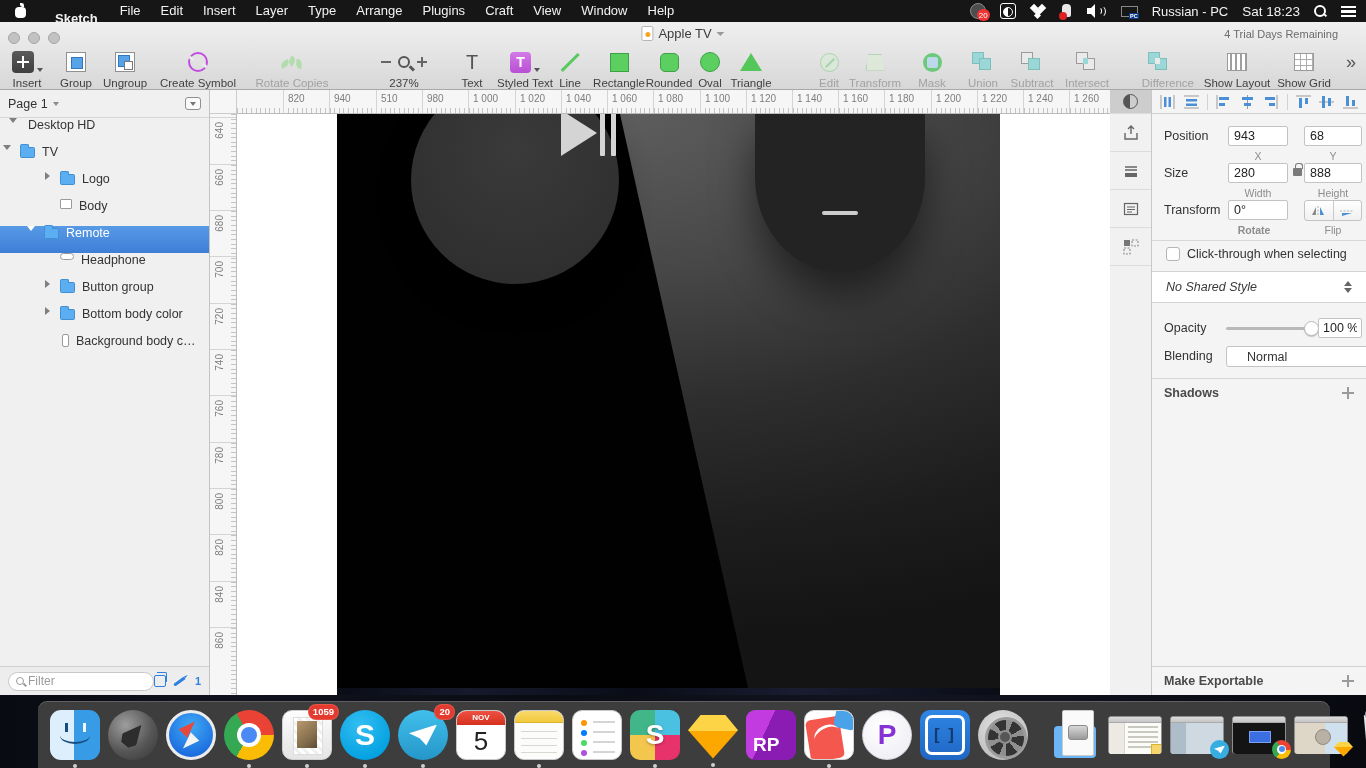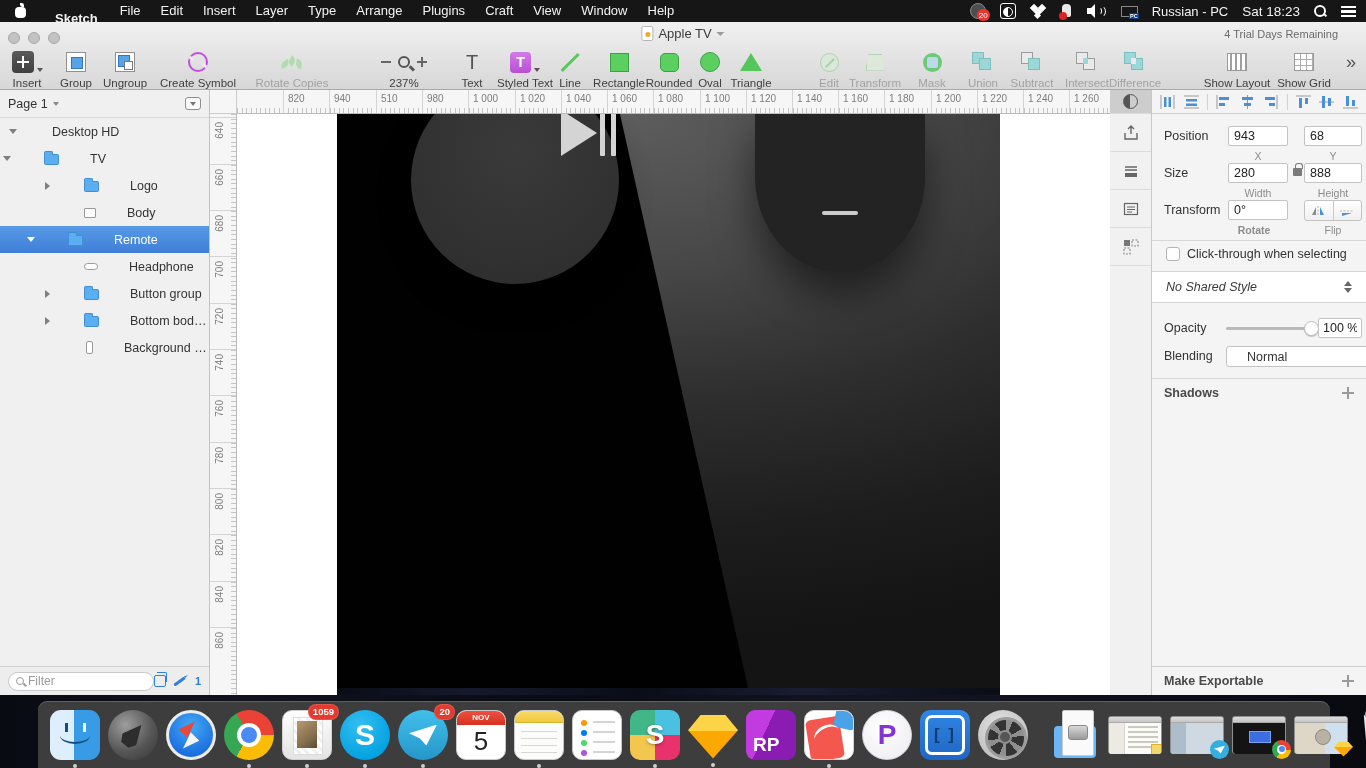--- a/index.html
+++ b/index.html
@@ -113,21 +113,21 @@
       repeating-linear-gradient(180deg,transparent 0 5px,#adadad 5px 6px), #fff; }
   .ic-more::before { content:"\00BB"; font-size:18px; color:#555; }
 
   
   .sidebar { position:absolute; left:0; top:90px; width:210px; height:605px; background:#f0f0f0; border-right:1px solid #c3c3c3; font-size:12.5px; color:#333; }
   .page-row { height:28px; display:flex; align-items:center; padding:0 8px; border-bottom:1px solid #d8d8d8; }
   .page-label { margin-right:5px; }
   .chev-sm { width:0;height:0;border-left:3.5px solid transparent;border-right:3.5px solid transparent;border-top:4px solid #8a8a8a; }
   .pages-toggle { margin-left:auto; width:16px; height:13px; border:1px solid #8f8f8f; border-radius:3px; display:flex; align-items:center; justify-content:center; background:#fafafa;}
   .pages-toggle::before { content:""; width:0;height:0;border-left:3px solid transparent;border-right:3px solid transparent;border-top:4px solid #777; }
-  .trow { height:27px; display:flex; align-items:center;gap:24px; }
+  .trow { height:27px; display:flex; align-items:flex-start; }
   .trow.selected { background:linear-gradient(#579ae6,#3f7ed7); color:#fff; }
   .disc { width:14px; display:flex; justify-content:center; flex:none; }
   .disc.open::before { content:""; width:0;height:0;border-left:4px solid transparent;border-right:4px solid transparent;border-top:5px solid #7f7f7f; }
   .disc.closed::before { content:""; width:0;height:0;border-top:4px solid transparent;border-bottom:4px solid transparent;border-left:5px solid #7f7f7f; }
   .trow.selected .disc.open::before { border-top-color:#fff; }
   .licon { flex:none; margin-right:7px; }
   .ic-folder { width:15px; height:11px; background:#5caef2; border:1px solid #3f8fd2; border-radius:1.5px; position:relative; margin-top:2px;}
   .ic-folder::before { content:""; position:absolute; left:-1px; top:-4px; width:7px; height:3px; background:#5caef2; border:1px solid #3f8fd2; border-bottom:none; border-radius:2px 2px 0 0; }
   .ic-lrect { width:12px; height:10px; border:1.5px solid #9a9a9a; background:#fff; border-radius:1px; }
   .ic-loval { width:14px; height:7px; border:1.5px solid #9a9a9a; background:#fff; border-radius:7px; }
@@ -497,21 +497,21 @@
     <div class="tool disabled" style="left:1058px;width:58px;">
       <div class="ticon">
           <span class="boolsq">
             <i class="b1 white"></i>
             <i class="b2 white"></i>
             <i style="left:7px;top:6px;width:5px;height:6px;border:none;background:#8fd6d6;"></i>
           </span>
         </div>
       <div class="tlabel">Intersect</div>
     </div>
-    <div class="tool disabled" style="left:1100px;width:70px;">
+    <div class="tool disabled" style="left:1124px;width:70px;text-align:right;">
       <div class="ticon">
           <span class="boolsq">
             <i class="b1 teal"></i>
             <i class="b2 teal"></i>
             <i style="left:7px;top:6px;width:5px;height:6px;border:none;background:#ececec;"></i>
           </span>
         </div>
       <div class="tlabel">Difference</div>
     </div>
     <div class="tool" style="left:1200px;width:74px;">

